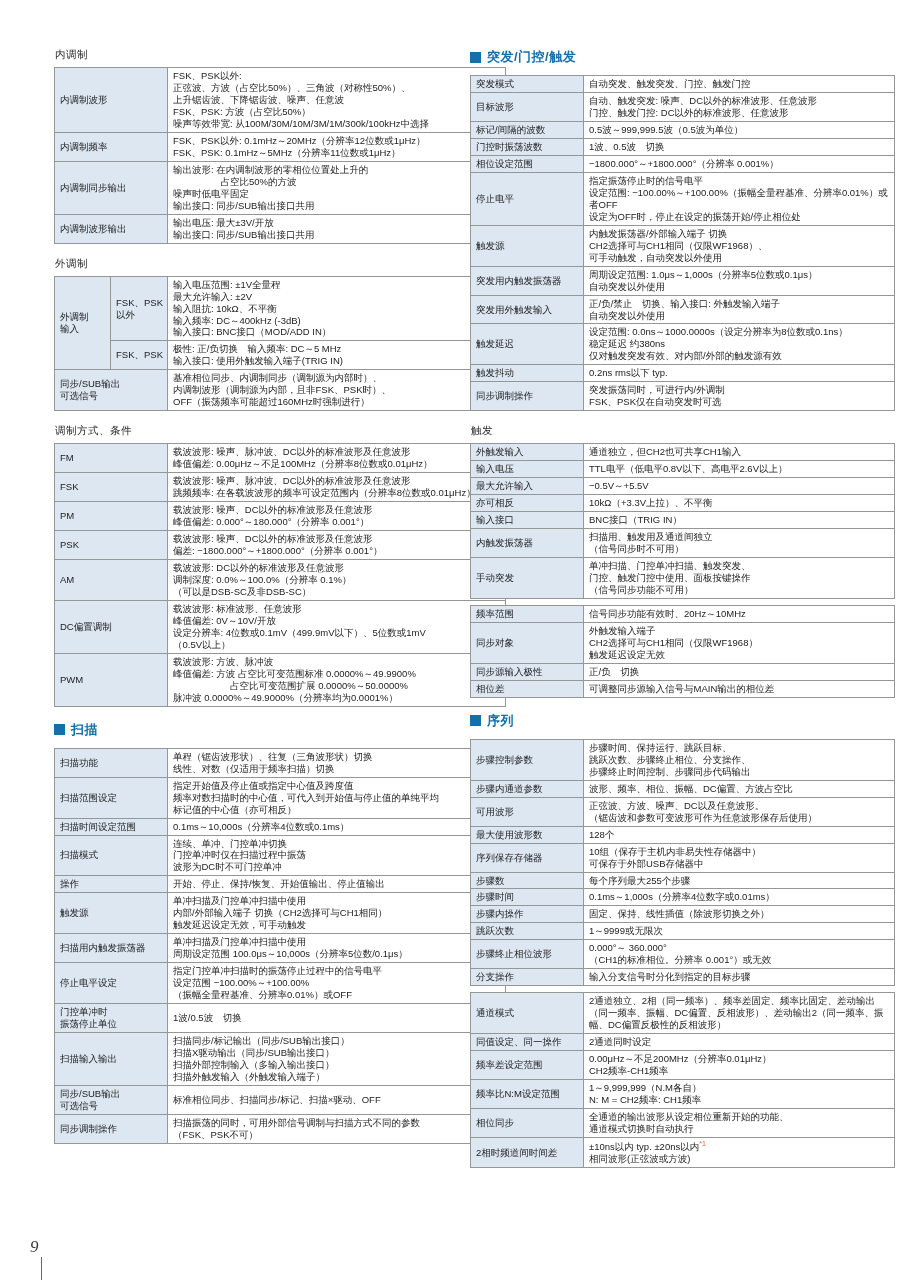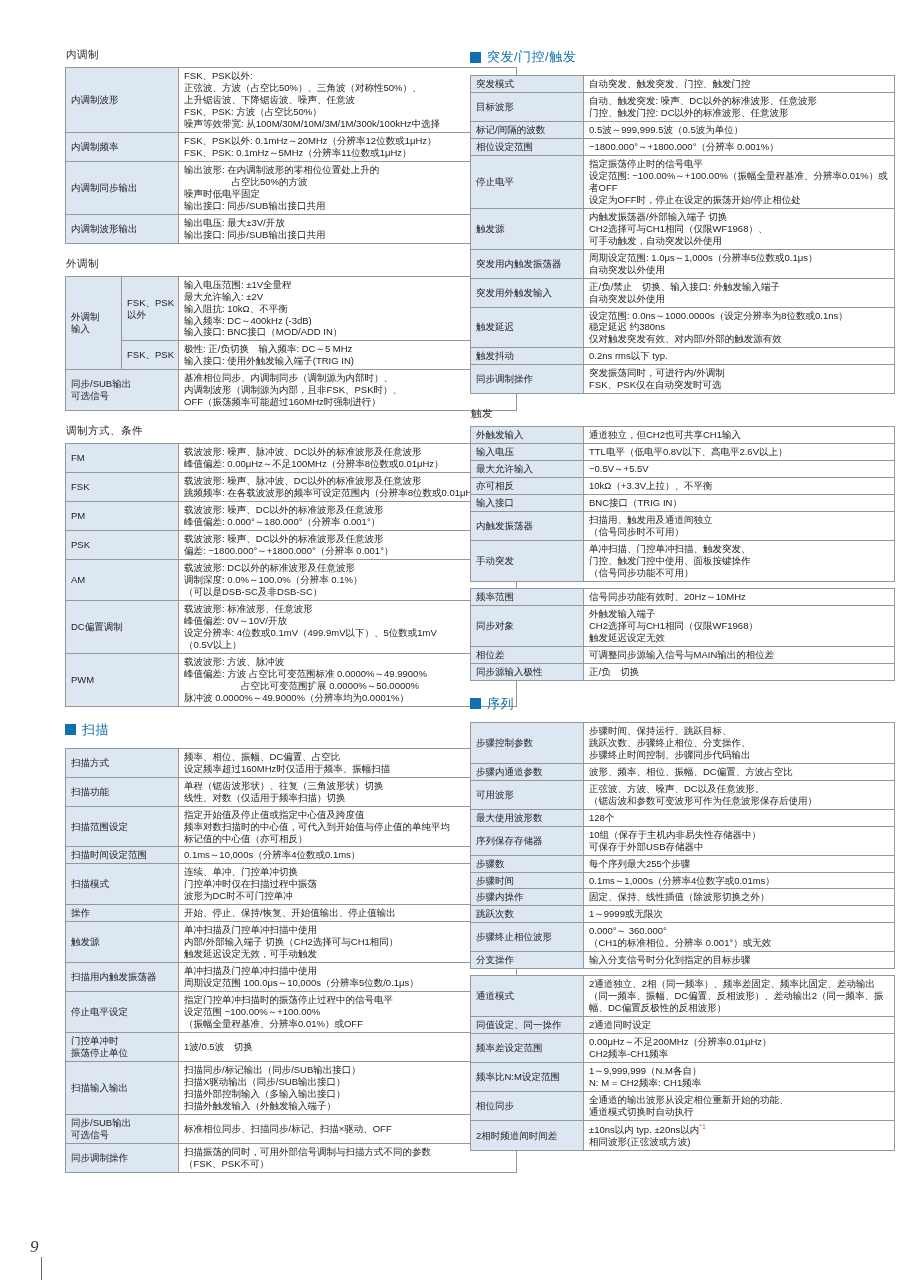--- a/index.html
+++ b/index.html
@@ -5,27 +5,27 @@
   * { box-sizing: border-box; margin: 0; padding: 0; }
   html, body { width: 905px; height: 1280px; }
   body {
     background: #ffffff;
     font-family: "Liberation Sans", "DejaVu Sans", sans-serif;
     color: #1c1c1c;
     position: relative;
     overflow: hidden;
   }
   .column { position: absolute; top: 46px; }
-  .col-left  { left: 65px;  width: 452px; }
+  .col-left  { left: 54px;  width: 452px; }
   .col-right { left: 470px; width: 425px; }
 
   .section { margin-bottom: 6px; }
   .section-header {
     display: flex; align-items: center;
-    font-size: 13px; font-weight: normal; color: #1270ad;
+    font-size: 13px; font-weight: bold; color: #1270ad;
     margin: 14px 0 9px 0; letter-spacing: 0.5px;
   }
   .section:first-child .section-header { margin-top: 2px; }
   .section-header .sq {
     width: 11px; height: 11px; background: #1270ad;
     display: inline-block; margin-right: 6px; flex: 0 0 auto;
   }
   .subheader {
     font-size: 10.5px; color: #2a2a2a;
     margin: 13px 0 5px 1px; letter-spacing: 0.5px;
@@ -213,27 +213,20 @@
       <div class="section">
         <div class="section-header">
           <span class="sq"></span>
           <span class="txt">扫描</span>
         </div>
         <div class="tables">
           <div class="tbl-wrap">
             <table class="spec">
               <tbody>
                 <tr>
-                  <th class="lbl" colspan="2">扫描方式</th>
-                  <td class="val">
-                    <div class="val-line">频率、相位、振幅、DC偏置、占空比</div>
-                    <div class="val-line">设定频率超过160MHz时仅适用于频率、振幅扫描</div>
-                  </td>
-                </tr>
-                <tr>
                   <th class="lbl" colspan="2">扫描功能</th>
                   <td class="val">
                     <div class="val-line">单程（锯齿波形状）、往复（三角波形状）切换</div>
                     <div class="val-line">线性、对数（仅适用于频率扫描）切换</div>
                   </td>
                 </tr>
                 <tr>
                   <th class="lbl" colspan="2">扫描范围设定</th>
                   <td class="val">
                     <div class="val-line">指定开始值及停止值或指定中心值及跨度值</div>
@@ -343,20 +336,26 @@
                     <div class="val-line">门控、触发门控: DC以外的标准波形、任意波形</div>
                   </td>
                 </tr>
                 <tr>
                   <th class="lbl" colspan="2">标记/间隔的波数</th>
                   <td class="val">
                     <div class="val-line">0.5波～999,999.5波（0.5波为单位）</div>
                   </td>
                 </tr>
                 <tr>
+                  <th class="lbl" colspan="2">门控时振荡波数</th>
+                  <td class="val">
+                    <div class="val-line">1波、0.5波　切换</div>
+                  </td>
+                </tr>
+                <tr>
                   <th class="lbl" colspan="2">相位设定范围</th>
                   <td class="val">
                     <div class="val-line">−1800.000°～+1800.000°（分辨率 0.001%）</div>
                   </td>
                 </tr>
                 <tr>
                   <th class="lbl" colspan="2">停止电平</th>
                   <td class="val">
                     <div class="val-line">指定振荡停止时的信号电平</div>
                     <div class="val-line">设定范围: −100.00%～+100.00%（振幅全量程基准、分辨率0.01%）或者OFF</div>
@@ -476,29 +475,29 @@
                 </tr>
                 <tr>
                   <th class="lbl" colspan="2">同步对象</th>
                   <td class="val">
                     <div class="val-line">外触发输入端子</div>
                     <div class="val-line">CH2选择可与CH1相同（仅限WF1968）</div>
                     <div class="val-line">触发延迟设定无效</div>
                   </td>
                 </tr>
                 <tr>
+                  <th class="lbl" colspan="2">同步源输入极性</th>
+                  <td class="val">
+                    <div class="val-line">正/负　切换</div>
+                  </td>
+                </tr>
+                <tr>
                   <th class="lbl" colspan="2">相位差</th>
                   <td class="val">
                     <div class="val-line">可调整同步源输入信号与MAIN输出的相位差</div>
-                  </td>
-                </tr>
-                <tr>
-                  <th class="lbl" colspan="2">同步源输入极性</th>
-                  <td class="val">
-                    <div class="val-line">正/负　切换</div>
                   </td>
                 </tr>
               </tbody>
             </table>
           </div>
         </div>
       </div>
       <div class="section">
         <div class="section-header">
           <span class="sq"></span>

